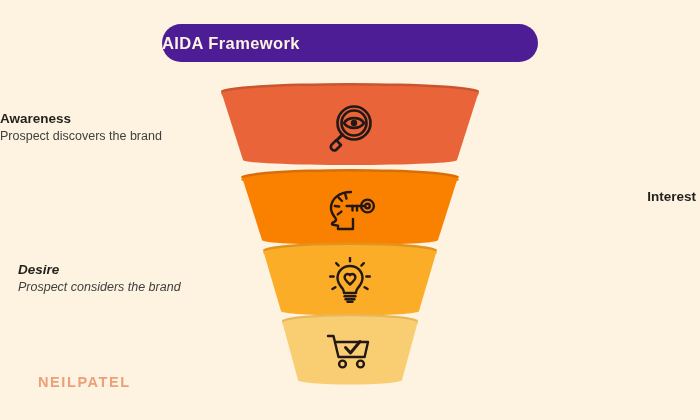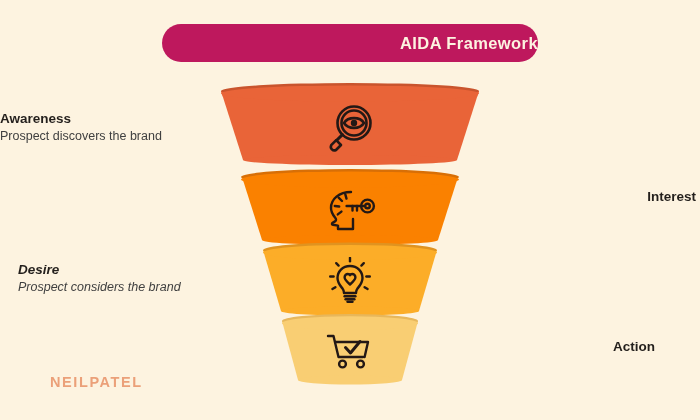--- a/index.html
+++ b/index.html
@@ -16,24 +16,24 @@
   }
 
   
   #title-banner {
     position: absolute;
     left: 162px;
     top: 24px;
     width: 376px;
     height: 38px;
     border-radius: 19px;
-    background: #be185d;
+    background: #4c1d95;
     display: flex;
     align-items: center;
-    justify-content: flex-end;
+    justify-content: flex-start;
   }
   #title-text {
     color: #fdf3e0;
     font-size: 16.5px;
     font-weight: bold;
     letter-spacing: 0.4px;
   }
 
   
   #funnel {
@@ -86,21 +86,20 @@
 
   
   #logo {
     position: absolute;
     left: 38px;
     top: 374px;
     font-size: 14.5px;
     font-weight: bold;
     letter-spacing: 1.6px;
     color: #eba079;
-    margin-left: 12px;
   }
 </style>
 </head>
 <body>
 
 <div id="title-banner">
   <span id="title-text">AIDA Framework</span>
 </div>
 
 <div id="funnel">
@@ -222,16 +221,15 @@
 <div class="label-block label-right" id="label-interest">
   <div class="label-title">Interest</div>
 </div>
 
 <div class="label-block label-left" id="label-desire">
   <div class="label-title">Desire</div>
   <div class="label-desc">Prospect considers the brand</div>
 </div>
 
 <div class="label-block label-right" id="label-action">
-  <div class="label-title">Action</div>
 </div>
 
 <div id="logo">NEILPATEL</div>
 
 </body></html>

